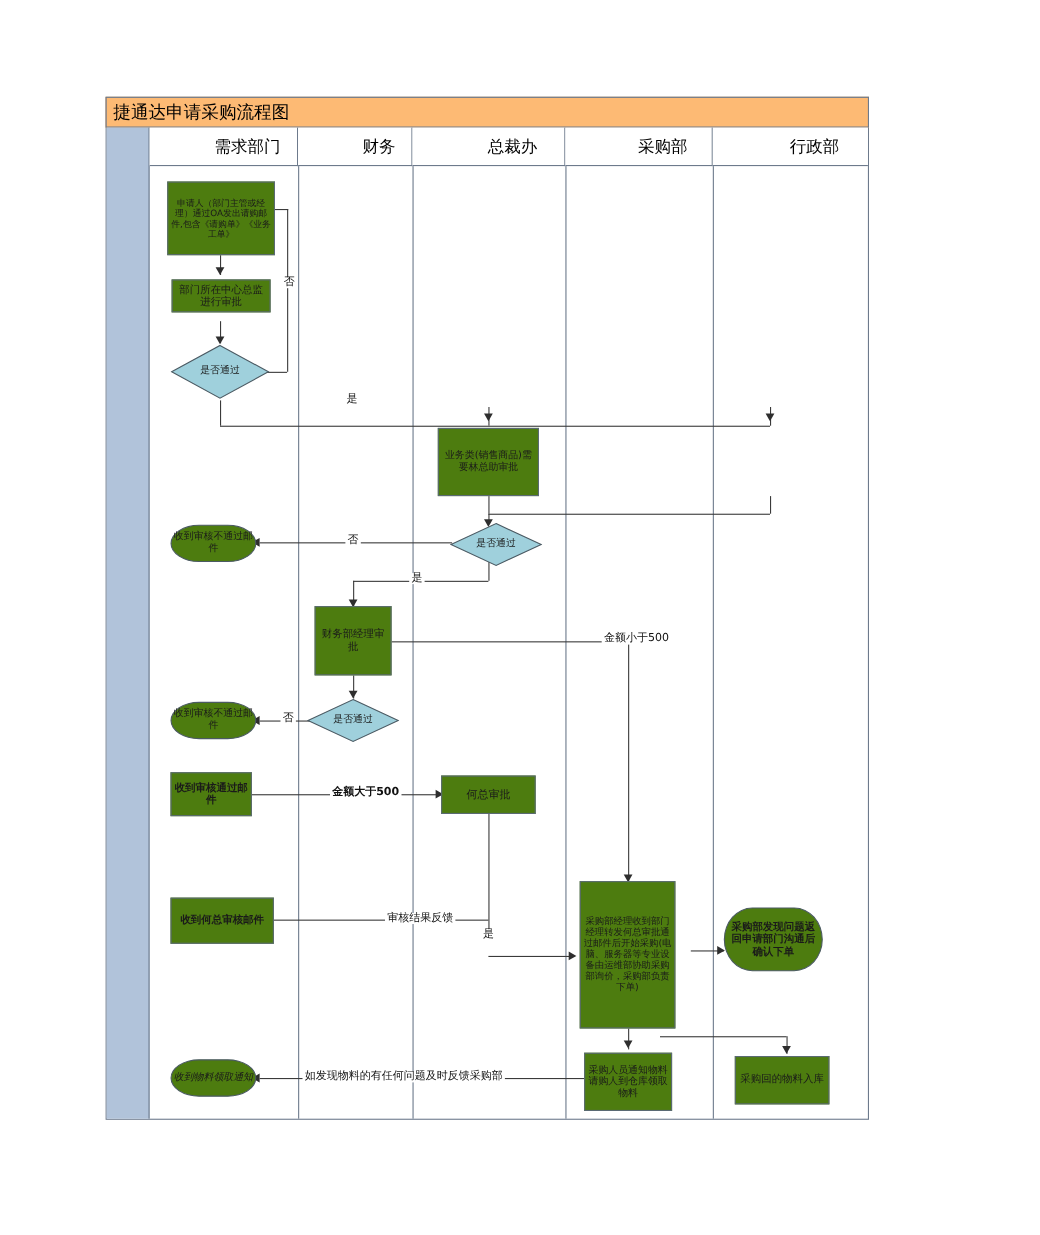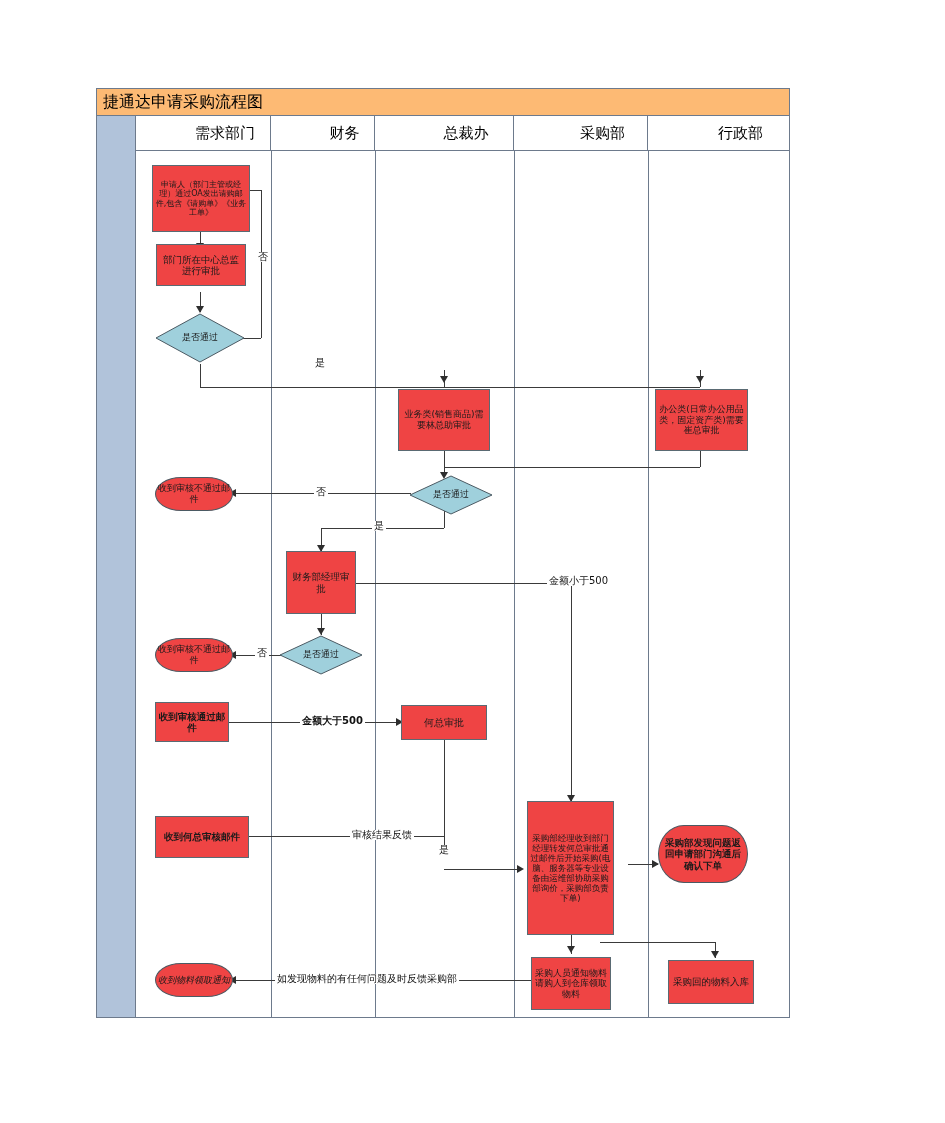--- a/index.html
+++ b/index.html
@@ -27,21 +27,21 @@
             box-sizing:border-box;background:#fff;
             display:flex;align-items:center;justify-content:center;
             font-size:15px;color:#000;padding-left:44px;}
   .lanehead.last{border-right:none;}
 
   
   .lanesep{position:absolute;top:151px;height:866px;width:1px;background:#6d7a8c;}
 
   
   .node{position:absolute;box-sizing:border-box;
-        background:#ef4444;border:1px solid #4b5a63;
+        background:#4d7c0f;border:1px solid #4b5a63;
         display:flex;align-items:center;justify-content:center;
         text-align:center;color:#1a1a1a;line-height:1.18;
         font-family:"DejaVu Sans","Liberation Sans",sans-serif;}
   .node.proc{border:1px solid #5a6a73;}
   .node.term{border-radius:26px/50%;}
   .node.bold{font-weight:bold;}
   .node .t{padding:1px 2px;display:block;}
 
   
   .diamond{position:absolute;display:flex;align-items:center;justify-content:center;}
@@ -172,38 +172,35 @@
   <div class="arrow down" style="left:711px;top:951px;"></div>
 
   <div class="hline" style="left:236px;top:980px;width:295px;"></div>
   <div class="arrow left" style="left:229px;top:976px;"></div>
   <div class="elabel" style="left:275px;top:974px;">如发现物料的有任何问题及时反馈采购部</div>
 
   <div class="node proc" style="left:152px;top:165px;width:98px;height:67px;font-size:8px;">
     <span class="t">申请人（部门主管或经理）通过OA发出请购邮件,包含《请购单》《业务工单》</span>
   </div>
 
-  <div class="node proc" style="left:156px;top:244px;width:90px;height:42px;font-size:9.5px;">
+  <div class="node proc" style="left:156px;top:254px;width:90px;height:30px;font-size:9.5px;">
     <span class="t">部门所在中心总监进行审批</span>
   </div>
 
   <div class="diamond" style="left:155px;top:313px;width:90px;height:50px;">
     <svg class="dshape" viewBox="0 0 90 50" preserveAspectRatio="none">
       <polygon points="45,1 89,25 45,49 1,25" fill="#9fd0dc" stroke="#4b5a63" stroke-width="1"></polygon>
     </svg>
     <span class="dlabel">是否通过</span>
   </div>
 
   <div class="node proc" style="left:398px;top:389px;width:92px;height:62px;font-size:9px;">
     <span class="t">业务类(销售商品)需要林总助审批</span>
   </div>
 
-  <div class="node proc" style="left:655px;top:389px;width:93px;height:62px;font-size:9px;">
-    <span class="t">办公类(日常办公用品类，固定资产类)需要崔总审批</span>
-  </div>
 
   <div class="node term" style="left:155px;top:477px;width:78px;height:34px;font-size:9px;">
     <span class="t">收到审核不通过邮件</span>
   </div>
 
   <div class="diamond" style="left:409px;top:475px;width:84px;height:40px;">
     <svg class="dshape" viewBox="0 0 84 40" preserveAspectRatio="none">
       <polygon points="42,1 83,20 42,39 1,20" fill="#9fd0dc" stroke="#4b5a63" stroke-width="1"></polygon>
     </svg>
     <span class="dlabel">是否通过</span>

